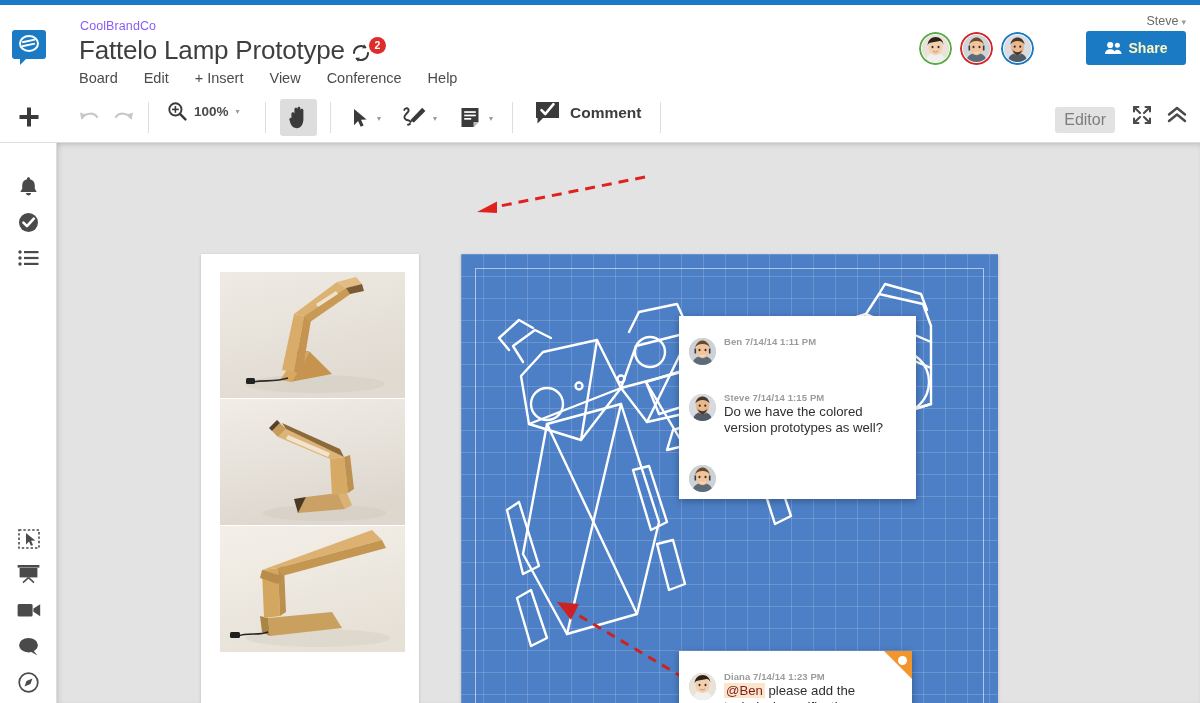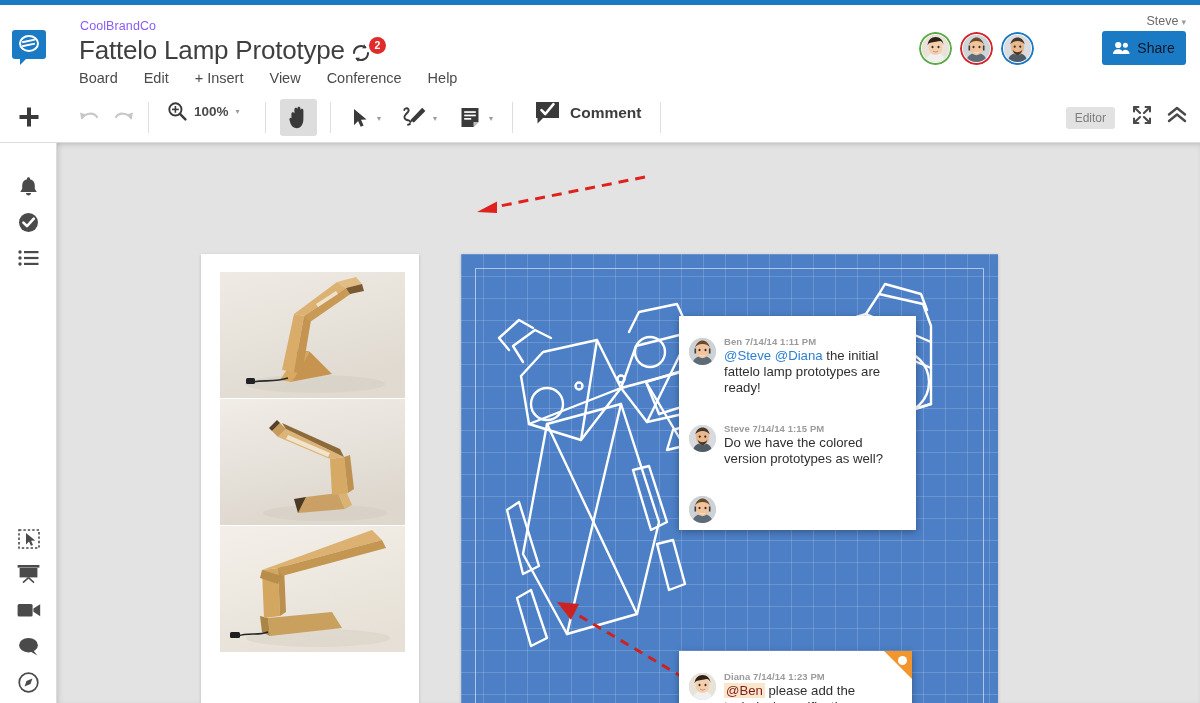--- a/index.html
+++ b/index.html
@@ -36,42 +36,42 @@
   .menu span { font-size:14.5px; color:#4b4b4b; cursor:pointer; }
 
   .user-label { position:absolute; right:14px; top:9px; font-size:12.5px; color:#6a6a6a; cursor:pointer; }
   .user-label .caret { font-size:9px; color:#9a9a9a; margin-left:3px; }
 
   .avatars { position:absolute; right:166px; top:27px; display:flex; gap:8px; }
   .av { position:relative; width:33px; height:33px; border-radius:50%; overflow:hidden; cursor:pointer; }
   .av .ring { position:absolute; inset:0; border-radius:50%; border:2.5px solid #ccc; z-index:3; }
   .av .face { position:absolute; inset:3px; border-radius:50%; overflow:hidden; background:#dcd5cd; }
 
-  .share-btn { position:absolute; right:14px; top:26px; width:84px; height:34px; background:#1a7bc4;
-    border-radius:3px; color:#0f172a; font-size:14px; font-weight:normal; display:flex; align-items:center;
+  .share-btn { position:absolute; right:14px; top:26px; width:100px; height:34px; background:#1a7bc4;
+    border-radius:3px; color:#fef9c3; font-size:14px; font-weight:bold; display:flex; align-items:center;
     justify-content:center; gap:7px; cursor:pointer; }
 
   
   .toolbar { position:absolute; top:92px; left:0; width:1200px; height:51px; background:#fff;
     border-bottom:1px solid #dcdcdc; }
   .tb-plus { position:absolute; left:15px; top:7px; width:28px; height:36px; display:flex; align-items:center; justify-content:center; cursor:pointer; }
   .tb-undo { position:absolute; left:78px; top:16px; cursor:pointer; }
   .tb-redo { position:absolute; left:113px; top:16px; cursor:pointer; }
   .sep { position:absolute; top:10px; width:1px; height:31px; background:#dedede; }
   .zoom-grp { position:absolute; left:167px; top:9px; display:flex; align-items:center; gap:7px; cursor:pointer; }
   .zoom-val { font-size:13.5px; color:#4b4b4b; font-weight:bold; }
   .dd-caret { font-size:8px; color:#9a9a9a; }
   .tool-btn { position:absolute; top:7px; width:37px; height:37px; display:flex; align-items:center;
     justify-content:center; border-radius:3px; cursor:pointer; }
   .tool-btn.active { background:#dddddd; }
   .tool-dd { position:absolute; top:22px; font-size:8px; color:#9a9a9a; cursor:pointer; }
   .comment-btn { position:absolute; left:535px; top:9px; display:flex; align-items:center; gap:9px; cursor:pointer; }
   .comment-btn .txt { font-size:15.5px; color:#3d3d3d; font-weight:bold; }
   .editor-pill { position:absolute; right:85px; top:15px; padding:4px 9px; background:#e2e2e2;
-    border-radius:3px; font-size:12px; color:#7d7d7d; cursor:pointer; }
+    border-radius:3px; font-size:16px; color:#7d7d7d; cursor:pointer; }
   .tb-right-icon { position:absolute; top:14px; cursor:pointer; }
 
   
   .rail { position:absolute; top:143px; left:0; width:57px; height:560px; background:#fff;
     border-right:1px solid #dcdcdc; }
   .rail-icon { position:absolute; left:0; width:57px; height:34px; display:flex; align-items:center;
     justify-content:center; cursor:pointer; }
 
   
   .canvas { position:absolute; top:143px; left:57px; width:1143px; height:560px; background:#e3e3e3;
@@ -541,21 +541,20 @@
             <path d="M6 10c1-5 4.5-7.5 7.5-7.5S20 5 21 10c-1-2.5-4-4-7.5-4S7 7.5 6 10z" fill="#6b4a2a"></path>
             <ellipse cx="10.5" cy="12" rx="1" ry="1.2" fill="#3c2a1a"></ellipse>
             <ellipse cx="16.5" cy="12" rx="1" ry="1.2" fill="#3c2a1a"></ellipse>
             <path d="M10.3 16.5c2 1.8 4.4 1.8 6.4 0-1 2.4-5.4 2.4-6.4 0z" fill="#fff"></path>
             <path d="M5.5 10.5h1.6v5H5.5z" fill="#3d3d3d"></path>
               <path d="M19.9 10.5h1.6v5h-1.6z" fill="#3d3d3d"></path>
           </svg>
         </div>
         <div class="msg-body">
           <div class="msg-meta">Ben 7/14/14 1:11 PM</div>
-          <div class="msg-text"><span class="mention">@Steve</span> <span class="mention">@Diana</span><span> the initial fattelo lamp prototypes are ready!</span></div>
         </div>
       </div>
 
       <div class="msg">
         <div class="msg-av">
           <svg width="27" height="27" viewBox="0 0 27 27">
             <rect width="27" height="27" fill="#d7dbdf"></rect>
             <path d="M4 27c0-6 4.2-9 9.5-9s9.5 3 9.5 9z" fill="#4f5b66"></path>
             <ellipse cx="13.5" cy="12" rx="6.8" ry="8" fill="#e8b98f"></ellipse>
             <path d="M6.4 9.6C7.2 4.8 10 2.6 13.5 2.6S19.8 4.8 20.6 9.6c-1.4-2.4-4-3.6-7.1-3.6S7.8 7.2 6.4 9.6z" fill="#4a3626"></path>

